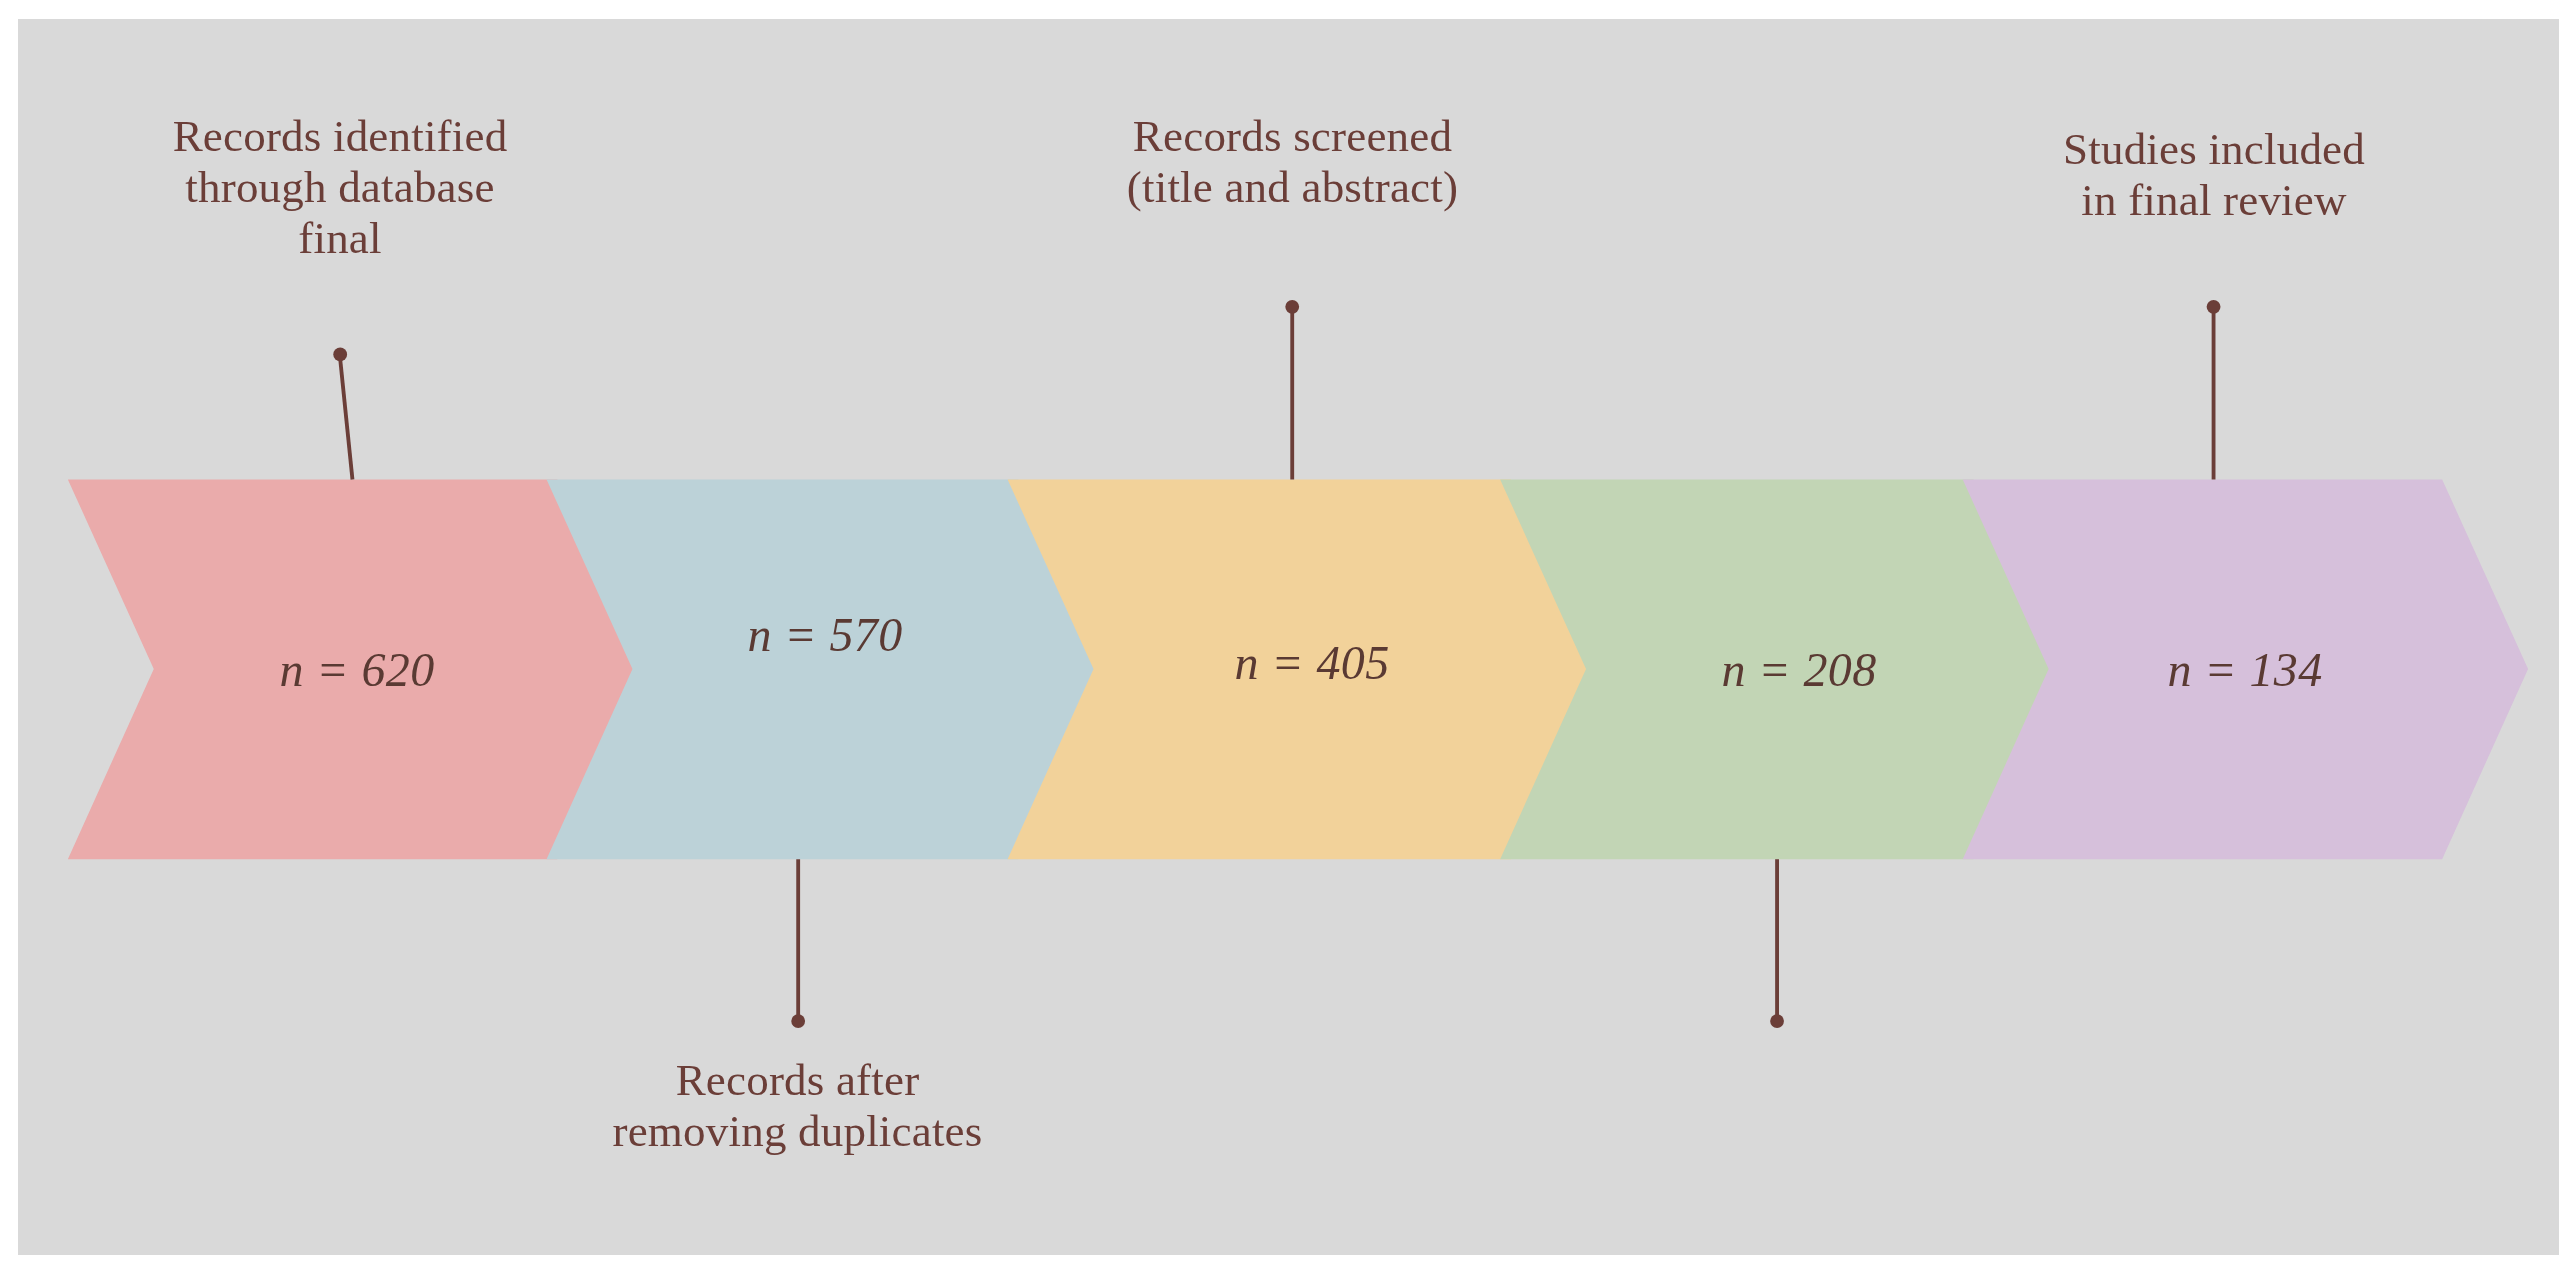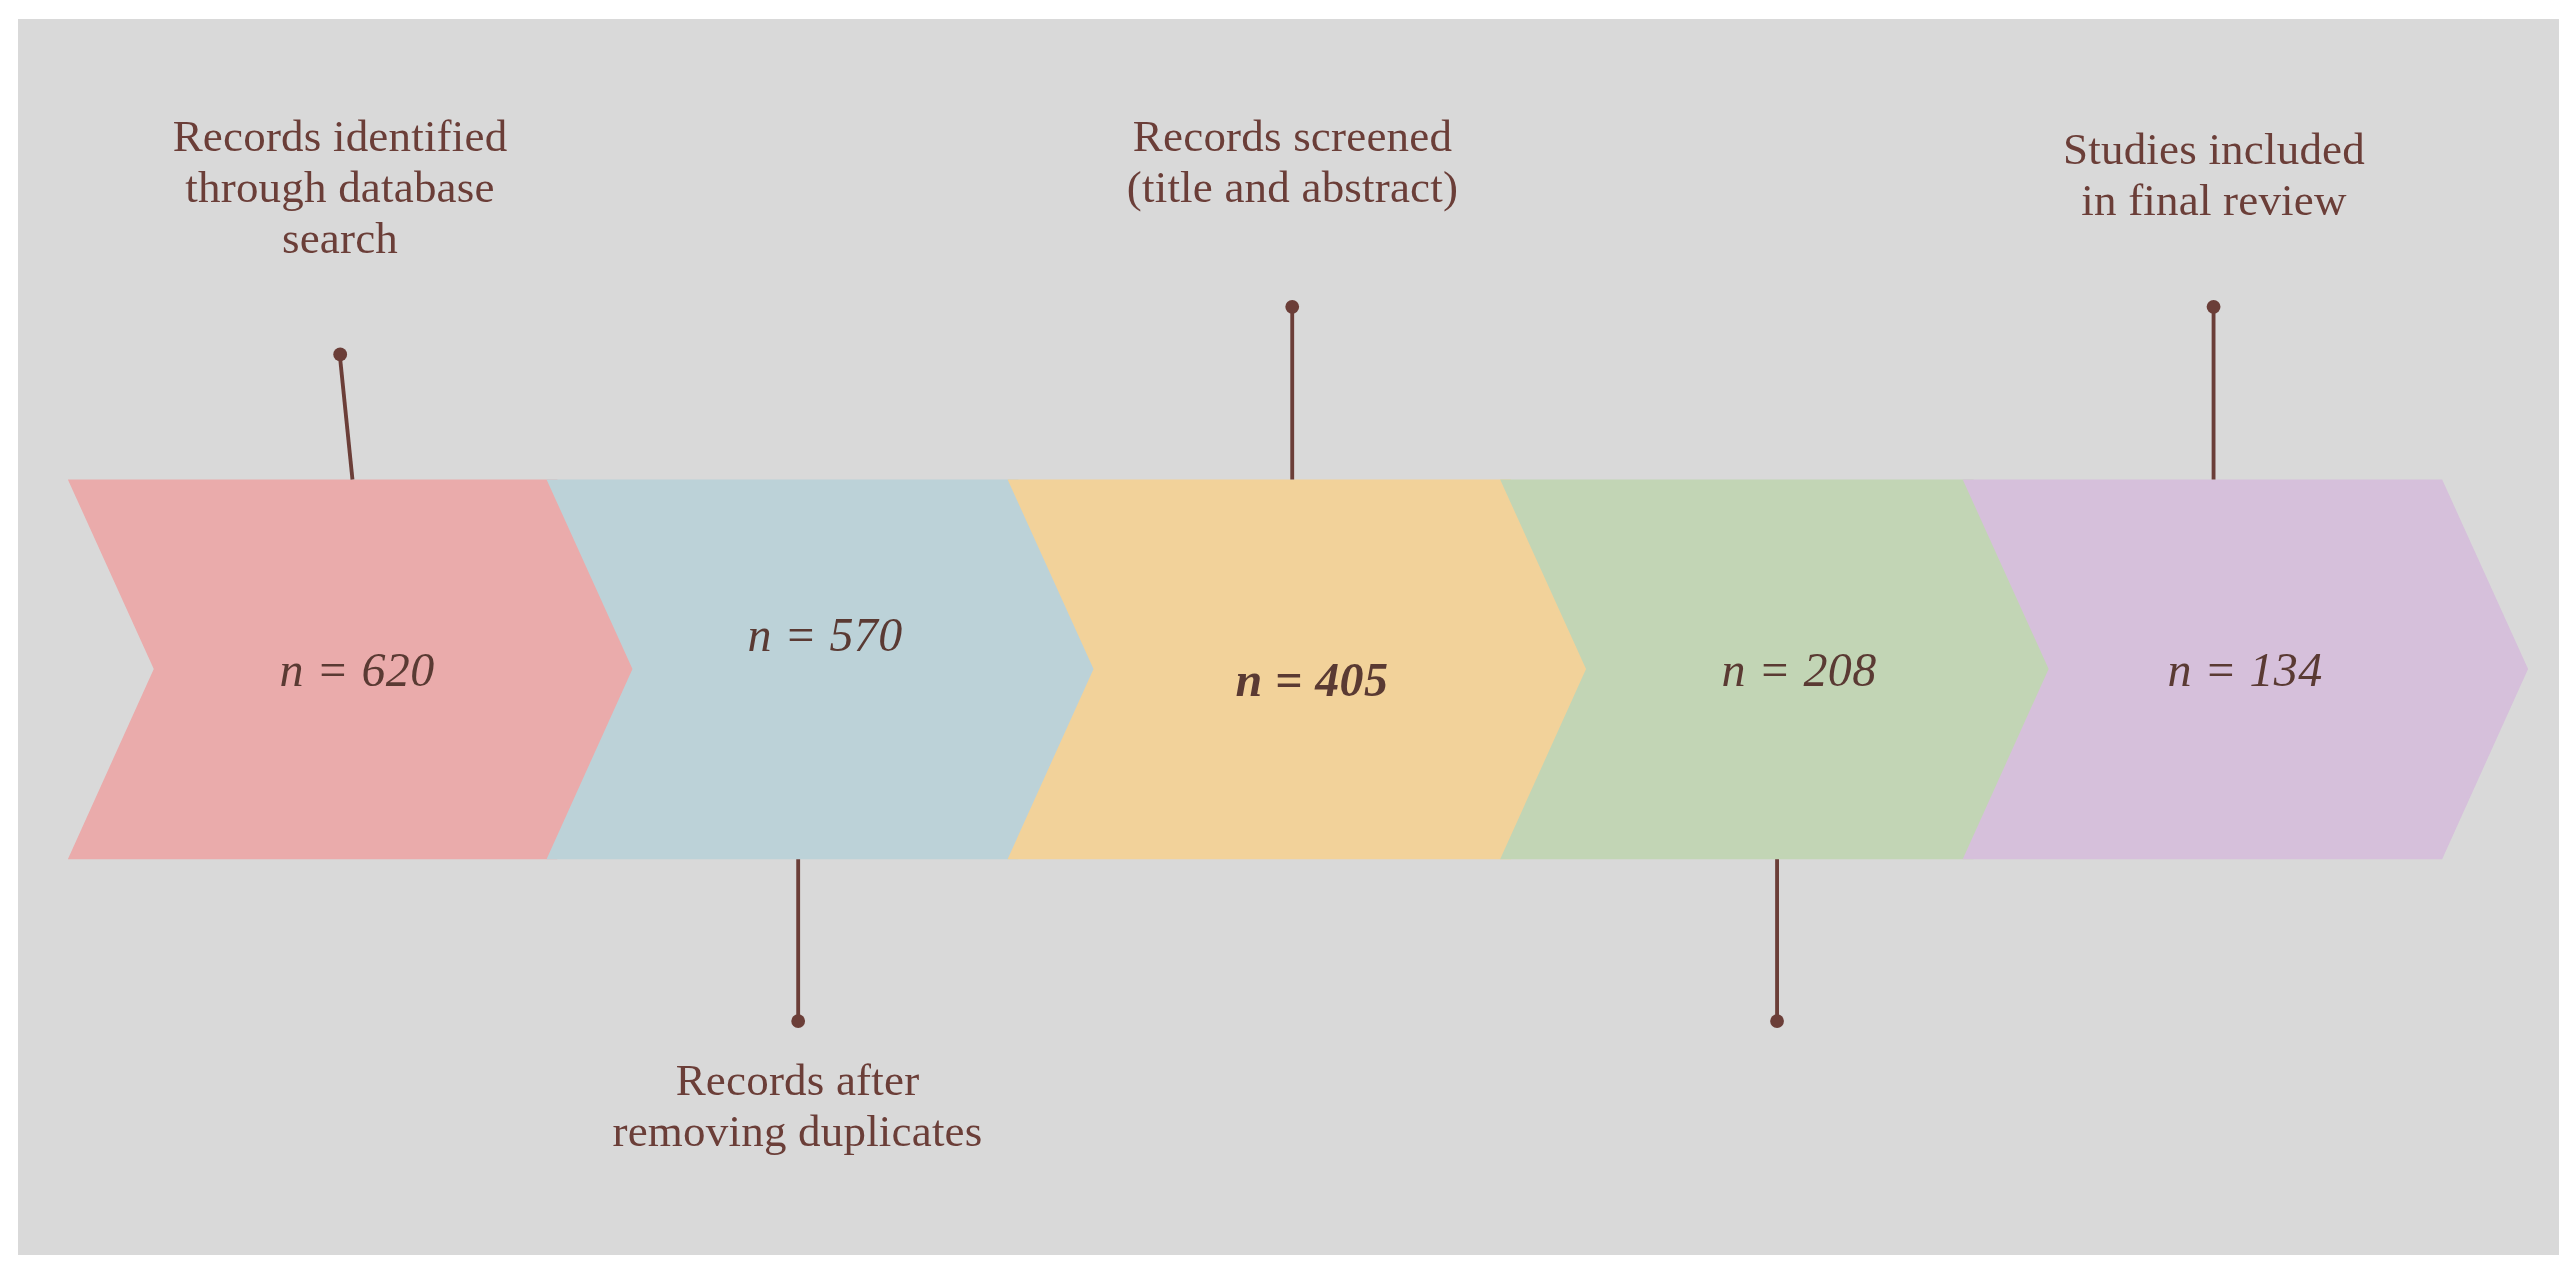--- a/index.html
+++ b/index.html
@@ -98,36 +98,36 @@
     </g>
 
     <g>
       <line x1="2885" y1="406" x2="2885" y2="625" stroke="#6b3e38" stroke-width="5"></line>
       <circle cx="2885" cy="400" r="9" fill="#6b3e38"></circle>
     </g>
   </svg>
 
   <div class="caption top" style="left:110px; top:111px; width:460px;">Records identified
 through database
-search</div>
+final</div>
 
   <div class="caption top" style="left:1024px; top:111px; width:537px;">Records screened
 (title and abstract)</div>
 
   <div class="caption top" style="left:1953px; top:124px; width:522px;">Studies included
 in final review</div>
 
   <div class="caption bottom" style="left:529px; top:1055px; width:537px;">Records after
 removing duplicates</div>
 
 
   <div class="nlabel" style="left:357px; top:669px;">n = 620</div>
 
   <div class="nlabel" style="left:825px; top:634px;">n = 570</div>
 
-  <div class="nlabel" style="left:1312px; top:679px;font-weight:bold;">n = 405</div>
+  <div class="nlabel" style="left:1312px; top:662px;">n = 405</div>
 
   <div class="nlabel" style="left:1799px; top:669px;">n = 208</div>
 
   <div class="nlabel" style="left:2245px; top:669px;">n = 134</div>
 
 </div>
 
 
 </body></html>

